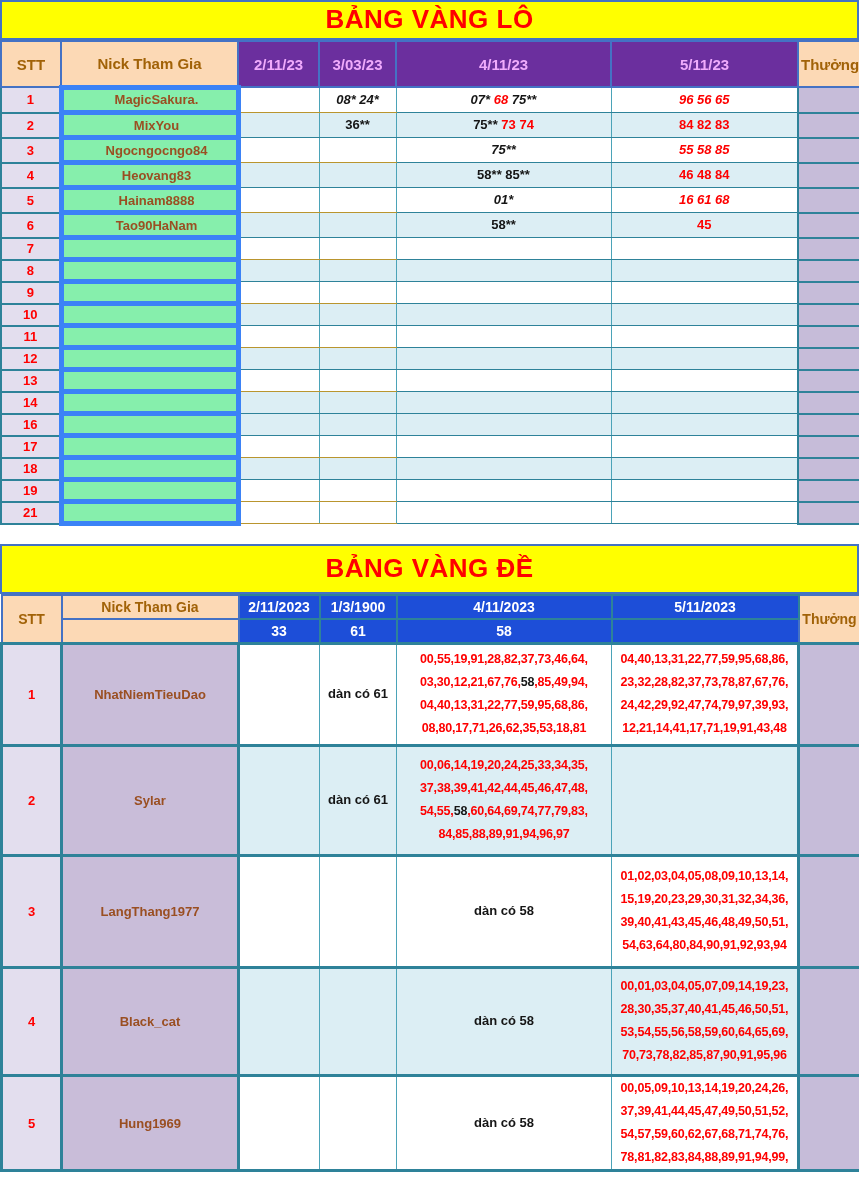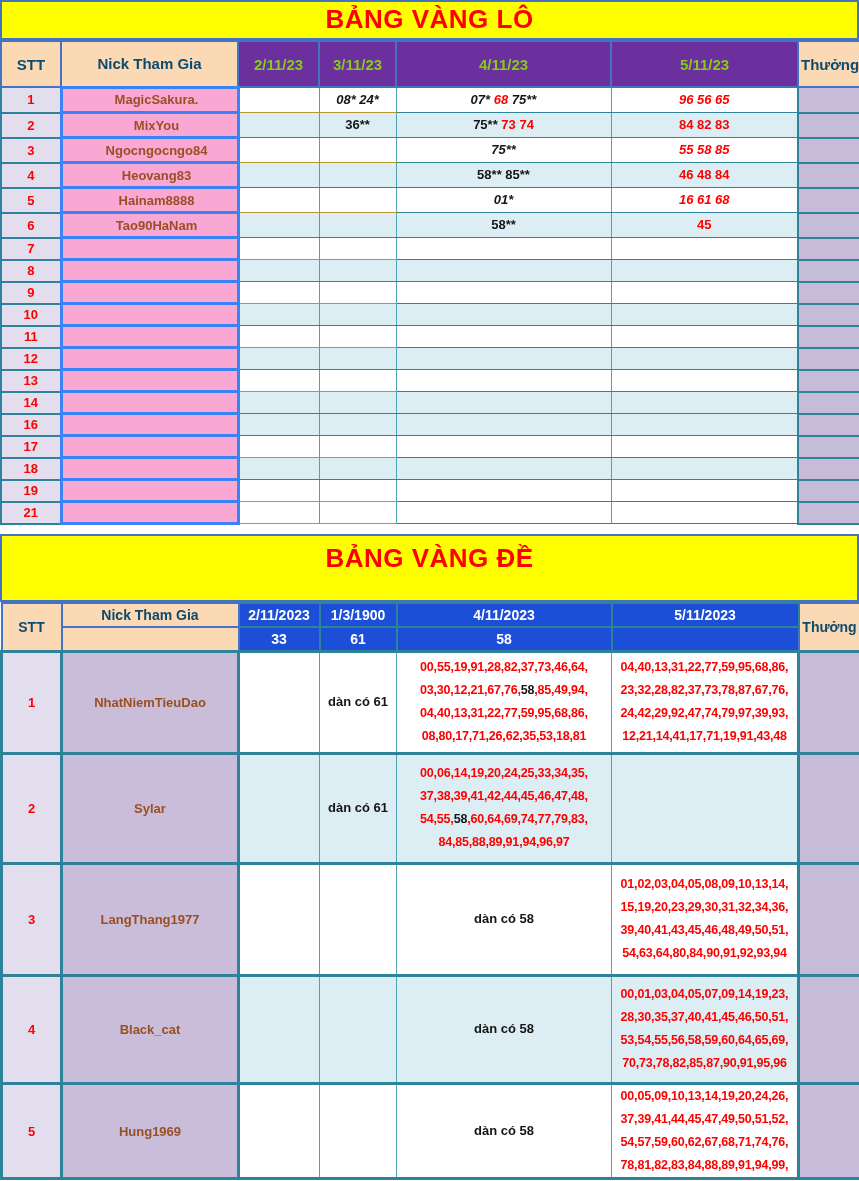--- a/index.html
+++ b/index.html
@@ -6,34 +6,34 @@
   body{
     width:859px;height:1181px;overflow:hidden;background:#ffffff;
     font-family:"Liberation Sans",sans-serif;font-weight:bold;
     -webkit-font-smoothing:antialiased;
   }
   .banner{
     box-sizing:border-box;width:859px;height:40px;
     border:2px solid #4472C4;background:#FFFF00;color:#FF0000;
     font-size:26px;line-height:35px;text-align:center;letter-spacing:.5px;
   }
-  .banner.b2{height:68px;line-height:45px;margin-top:9px;}
+  .banner.b2{height:50px;line-height:45px;margin-top:18px;}
   table{border-collapse:collapse;table-layout:fixed;width:859px;}
   th,td{box-sizing:border-box;padding:0 2px;text-align:center;vertical-align:middle;overflow:hidden;}
 
   
   .t1 thead th{height:46px;font-size:15px;}
-  th.peach{background:#FCD9B5;color:#0c4a6e;border:2px solid #4472C4;}
-  th.purple{background:#6B2F9E;color:#84cc16;border-top:2px solid #4472C4;border-bottom:2px solid #4472C4;border-left:2px solid #9DC3E6;border-right:2px solid #4472C4;}
+  th.peach{background:#FCD9B5;color:#a16207;border:2px solid #4472C4;}
+  th.purple{background:#6B2F9E;color:#f0abfc;border-top:2px solid #4472C4;border-bottom:2px solid #4472C4;border-left:2px solid #9DC3E6;border-right:2px solid #4472C4;}
   .t1 th.purple + th.purple{border-left:2px solid #FF0000;}
 
   
   .t1 tbody td{height:22px;font-size:13px;}
   td.stt{background:#E3DEEE;color:#FF0000;border:2px solid #2E8299;font-size:12.5px;}
-  td.nick{background:#f9a8d4;color:#9A4F22;border:3px solid #3b82f6;font-size:13px;padding-left:16px;}
+  td.nick{background:#86efac;color:#9A4F22;border:5px solid #3b82f6;font-size:13px;padding-left:16px;}
   td.reward{background:#C6BCD9;border:2px solid #2E8299;}
   td.data{border-left:1px solid #4BA3B8;border-right:1px solid #4BA3B8;border-top:1px solid #2E8299;border-bottom:1px solid #2E8299;}
   tr.odd  td.data{background:#ffffff;font-style:italic;}
   tr.even td.data{background:#DCEEF4;}
   tr.odd td.data.gold{border-bottom-color:#B9952E;}
 
   
   .t2 thead th{height:24px;font-size:14px;}
   th.purple2{background:#1d4ed8;color:#ffffff;border:2px solid #2E8299;font-size:14px;}
   th.result{font-size:15px;}
@@ -65,21 +65,21 @@
     <col style="width:77px">
       <col style="width:215px">
       <col style="width:187px">
       <col style="width:62px">
   </colgroup>
   <thead>
     <tr>
       <th class="peach">STT</th>
       <th class="peach">Nick Tham Gia</th>
       <th class="purple">2/11/23</th>
-      <th class="purple">3/11/23</th>
+      <th class="purple">3/03/23</th>
       <th class="purple">4/11/23</th>
       <th class="purple">5/11/23</th>
       <th class="peach">Thưởng</th>
     </tr>
   </thead>
   <tbody>
       <tr class="odd">
         <td class="stt">1</td>
         <td class="nick">MagicSakura.</td>
         <td class="data gold"></td>

